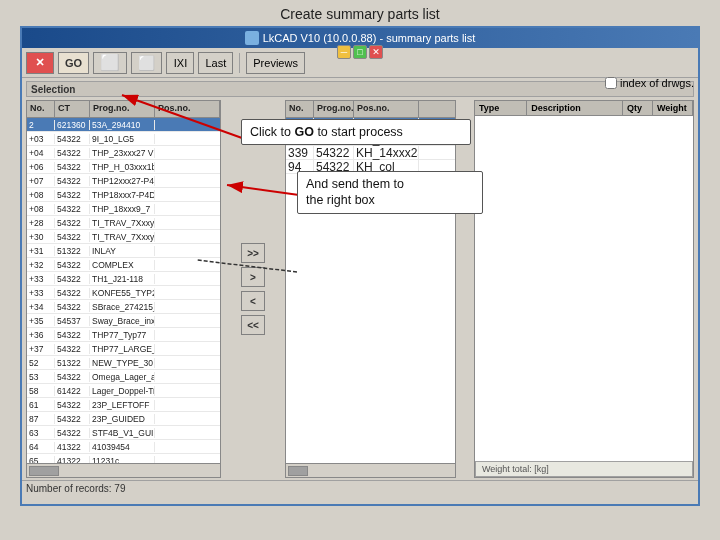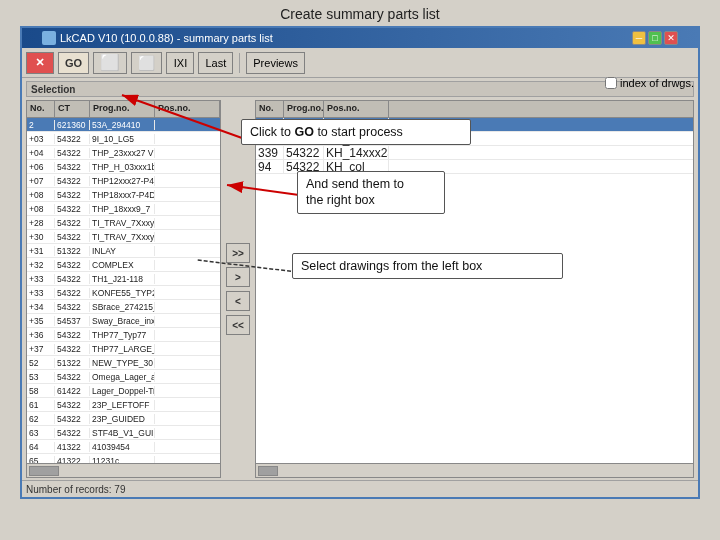--- a/index.html
+++ b/index.html
@@ -25,25 +25,26 @@
       width: 680px;
       border: 2px solid #4a7ab5;
       background: #d4d0c8;
       position: relative;
     }
 
     .window-titlebar {
       background: linear-gradient(to right, #1a4a8a, #4a7ab5);
       color: white;
       font-size: 11px;
-      padding: 3px 20px;
+      padding: 3px 0;
       display: flex;
       align-items: center;
       justify-content: space-between;
       height: 20px;
+      flex-direction: column;
     }
 
     .titlebar-left {
       display: flex;
       align-items: center;
       gap: 4px;
     }
 
     .titlebar-icon {
       width: 14px;
@@ -136,21 +137,21 @@
       padding: 2px 4px;
       font-size: 10px;
       font-weight: bold;
       color: #333;
       height: 16px;
     }
 
     .main-content {
       display: flex;
       padding: 0 4px 2px 4px;
-      gap: 3px;
+      gap: 18px;
       height: 380px;
     }
 
     .left-panel {
       width: 195px;
       flex-shrink: 0;
       display: flex;
       flex-direction: column;
     }
 
@@ -297,23 +298,23 @@
 
     .extra-list { flex: 1; overflow-y: auto; background: white; }
 
     .bottom-bar {
       background: #d4d0c8;
       border-top: 1px solid #a0a0a0;
       padding: 2px 4px;
       font-size: 10px;
       color: #333;
       display: flex;
-      align-items: center;
+      align-items: flex-start;
       justify-content: space-between;
-      height: 17px;
+      height: 24px;
     }
 
     .weight-area {
       background: #e8e8e0;
       border: 1px solid #a0a0a0;
       padding: 2px 6px;
       font-size: 9px;
       color: #555;
     }
 
@@ -524,21 +525,21 @@
     <span class="list-cell col-pos">Lager_Doppel-Traverse</span>
     <span class="list-cell col-pno"></span>
   </div>
           <div class="list-row">
     <span class="list-cell col-no">61</span>
     <span class="list-cell col-ct">54322</span>
     <span class="list-cell col-pos">23P_LEFTOFF</span>
     <span class="list-cell col-pno"></span>
   </div>
           <div class="list-row">
-    <span class="list-cell col-no">62</span>
+    <span class="list-cell col-no">87</span>
     <span class="list-cell col-ct">54322</span>
     <span class="list-cell col-pos">23P_GUIDED</span>
     <span class="list-cell col-pno"></span>
   </div>
           <div class="list-row">
     <span class="list-cell col-no">63</span>
     <span class="list-cell col-ct">54322</span>
     <span class="list-cell col-pos">STF4B_V1_GUIDE</span>
     <span class="list-cell col-pno"></span>
   </div>
@@ -593,20 +594,30 @@
     <span class="list-cell right-col-no">94</span>
     <span class="list-cell right-col-prog">54322</span>
     <span class="list-cell right-col-pos">KH_col_</span>
   </div>
         </div>
       <div class="panel-scrollbar-h">
         <div style="width:20px;height:10px;background:#a0a0a0;border:1px solid #888;"></div>
       </div>
     </div>
 
+    <div class="extra-panel">
+      <div class="extra-header">
+        <div class="extra-col" style="flex:1">Type</div>
+        <div class="extra-col" style="flex:2">Description</div>
+        <div class="extra-col" style="width:30px">Qty</div>
+        <div class="extra-col" style="width:40px">Weight</div>
+      </div>
+      <div class="extra-list"></div>
+      <div class="weight-area">Weight total: [kg]</div>
+    </div>
 
   </div>
 
   <div class="bottom-bar">
     <span>Number of records: 79</span>
     <span style="font-size:10px;color:#666;"></span>
   </div>
 </div>
 
 <div class="annotation-layer">
@@ -622,20 +633,17 @@
 
     <line x1="292" y1="195" x2="220" y2="185" stroke="#c00" stroke-width="2" marker-end="url(#arrowhead)"></line>
 
     <line x1="290" y1="272" x2="190" y2="260" stroke="#333" stroke-width="1.5" stroke-dasharray="4,2"></line>
   </svg>
 
   <div class="callout-box" style="left:234px; top:119px; width:230px; font-size:12.5px;">
     <span>Click to <strong>GO</strong> to start process</span>
   </div>
 
-  <div class="callout-box" style="left:290px; top:171px; width:148px; font-size:12.5px;">
+  <div class="callout-box" style="left:290px; top:171px; width:186px; font-size:12.5px;">
     <span>And send them to<br>the right box</span>
   </div>
 
-  <div class="callout-box" style="left:285px; top:253px; width:271px; font-size:12.5px;">
-    <span>Select drawings from the left box</span>
-  </div>
 </div>
 
 </body></html>

